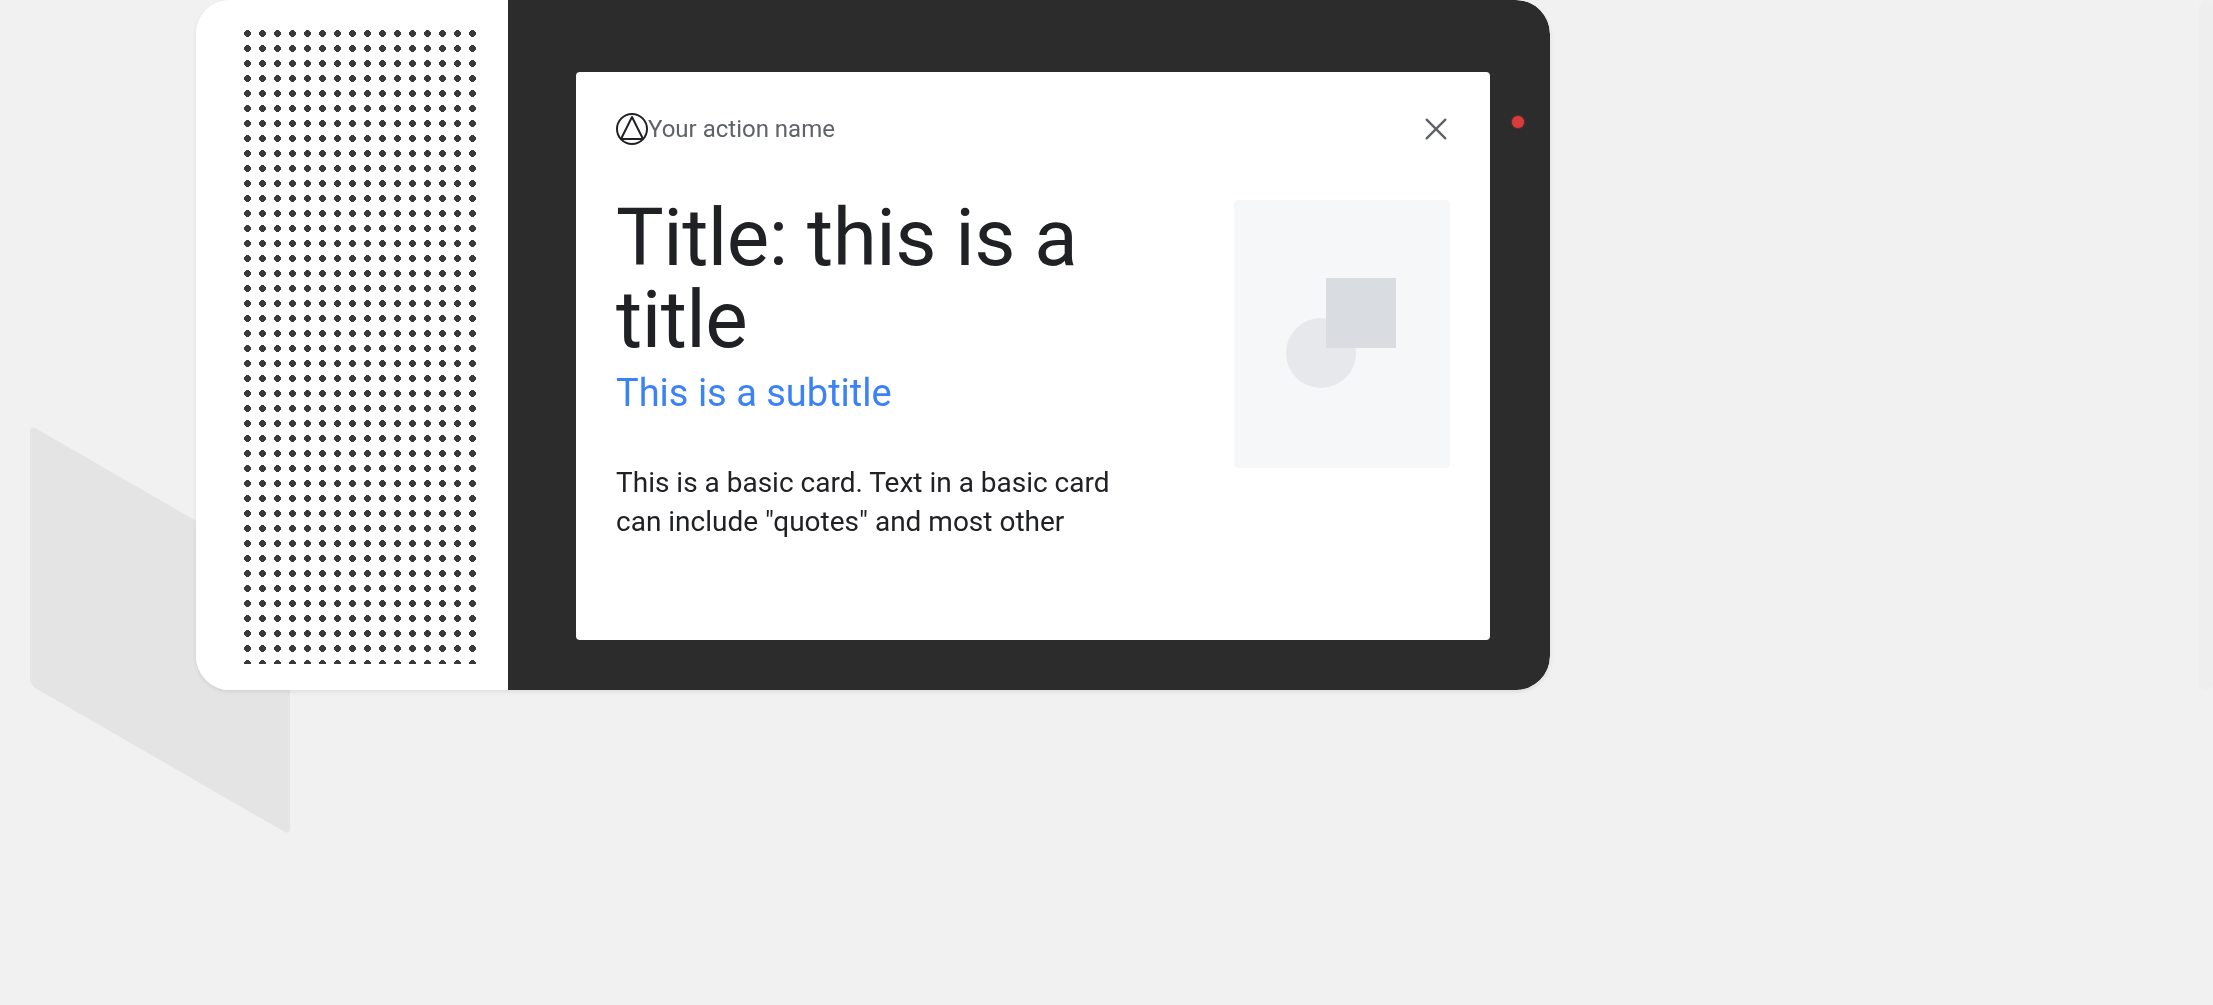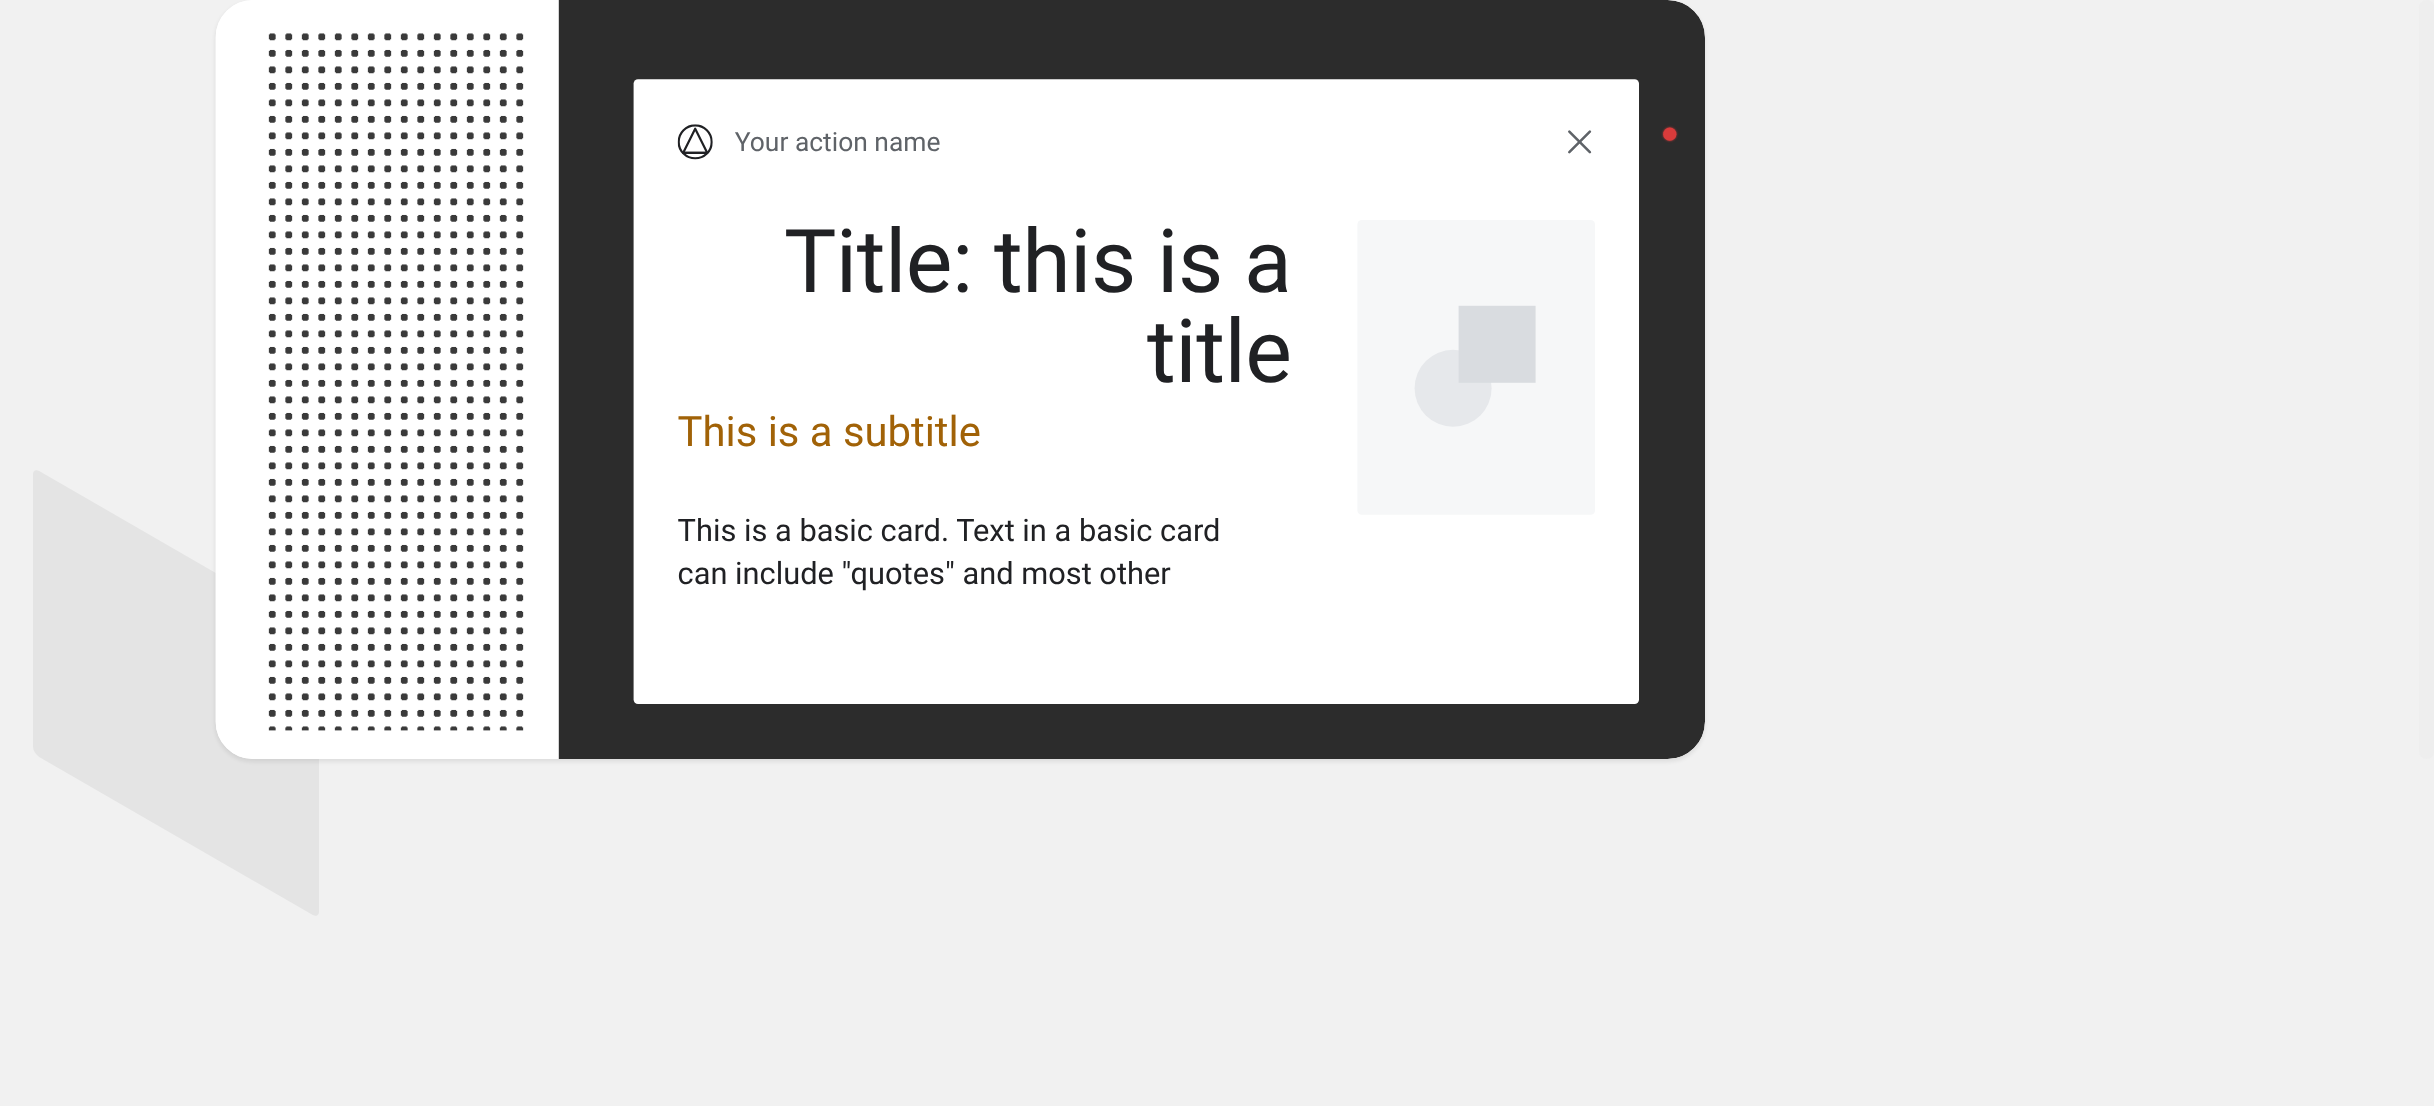--- a/index.html
+++ b/index.html
@@ -91,21 +91,20 @@
     top: 72px;
     bottom: 50px;
     background: #ffffff;
     border-radius: 4px;
     overflow: hidden;
   }
 
   .card-header {
     display: flex;
     align-items: center;
-    gap: 20px;
     padding: 28px 40px 0 40px;
     height: 58px;
   }
 
   .action-logo {
     width: 32px;
     height: 32px;
     flex: none;
   }
   .action-logo svg { display:block; }
@@ -137,27 +136,26 @@
     min-width: 0;
   }
 
   .card-title {
     font-size: 80px;
     line-height: 1.02;
     font-weight: 400;
     color: #202124;
     margin: 0 0 10px 0;
     letter-spacing: -0.5px;
-    text-align: right;
   }
 
   .card-subtitle {
     font-size: 38px;
     font-weight: 400;
-    color: #a16207;
+    color: #3b82f6;
     margin: 0 0 48px 0;
   }
 
   .card-bodytext {
     font-size: 28px;
     line-height: 1.4;
     color: #202124;
     margin: 0;
     max-width: 520px;
   }

